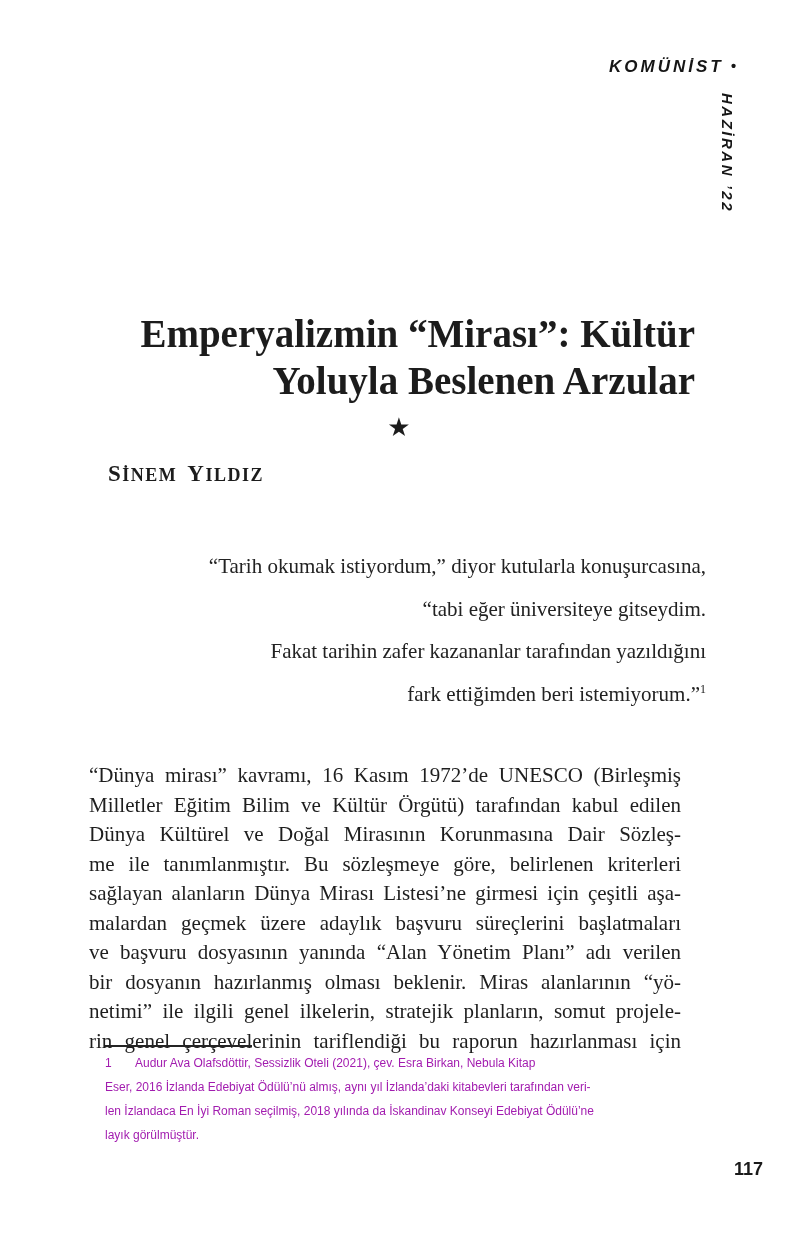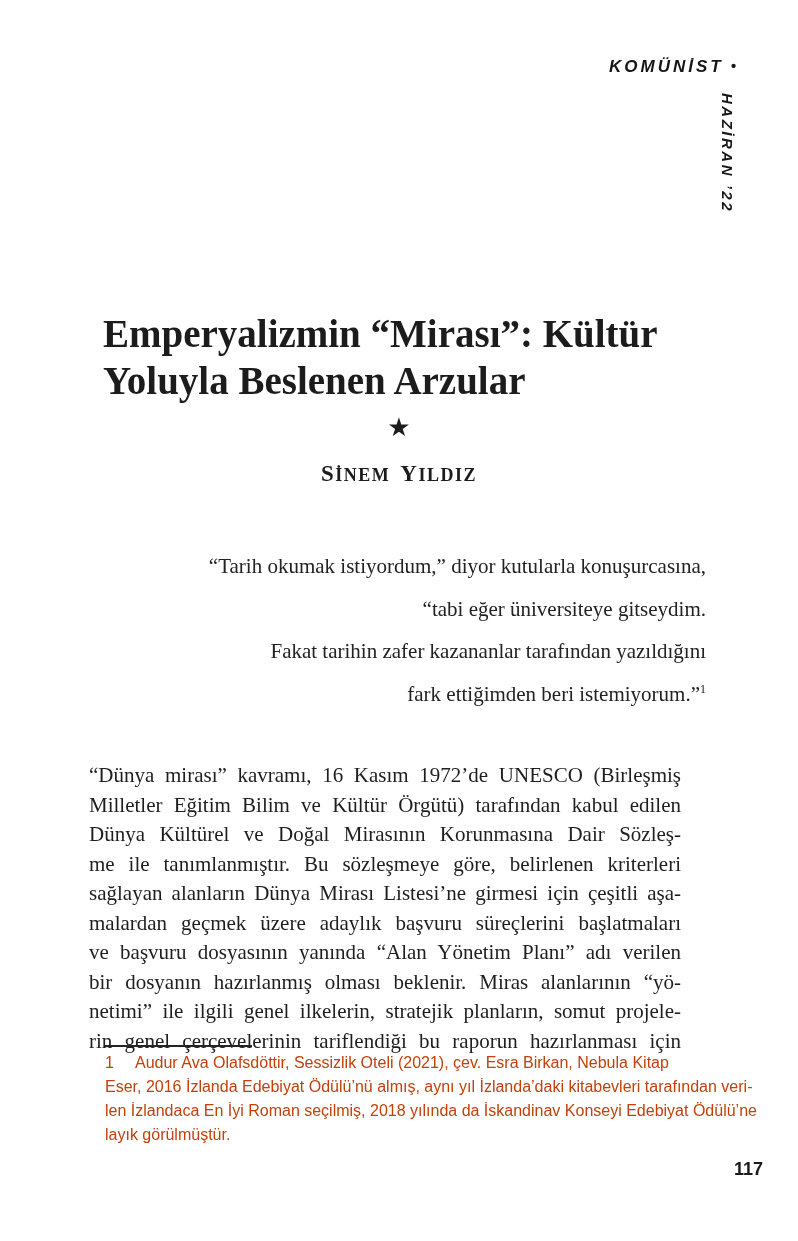--- a/index.html
+++ b/index.html
@@ -46,21 +46,21 @@
     color: #161616;
     white-space: nowrap;
   }
 
   
   .article-title {
     position: absolute;
     top: 310px;
     left: 103px;
     width: 592px;
-    text-align: left;
+    text-align: right;
     font-weight: 700;
     font-size: 39px;
     line-height: 47px;
     color: #1c1c1c;
     font-family: Liberation Serif, serif;
   }
   .article-title .title-line { display: block; }
 
   .star-divider {
     position: absolute;
@@ -71,21 +71,20 @@
     font-size: 26px;
     line-height: 30px;
     color: #1c1c1c;
   }
 
   .author-name {
     position: absolute;
     top: 461px;
     left: 103px;
     width: 592px;
-    text-align: center;
     font-weight: 700;
     letter-spacing: 1.5px;
     color: #1c1c1c;
     white-space: nowrap;
   }
   .author-name .word { margin: 0 5px; }
   .author-name .cap { font-size: 23px; }
   .author-name .sc  { font-size: 18px; }
 
   
@@ -125,23 +124,23 @@
     left: 105px;
     width: 147px;
     border-top: 2px solid #242424;
   }
   .footnote {
     position: absolute;
     top: 1051px;
     left: 105px;
     width: 662px;
     font-family: "Liberation Sans", sans-serif;
-    font-size: 16px;
+    font-size: 12px;
     line-height: 24px;
-    color: #c2410c;
+    color: #a21caf;
   }
   .footnote .fn-marker { display: inline-block; width: 30px; }
 
   .page-number {
     position: absolute;
     top: 1159px;
     right: 35px;
     font-family: "Liberation Sans", sans-serif;
     font-weight: 700;
     font-size: 18px;

